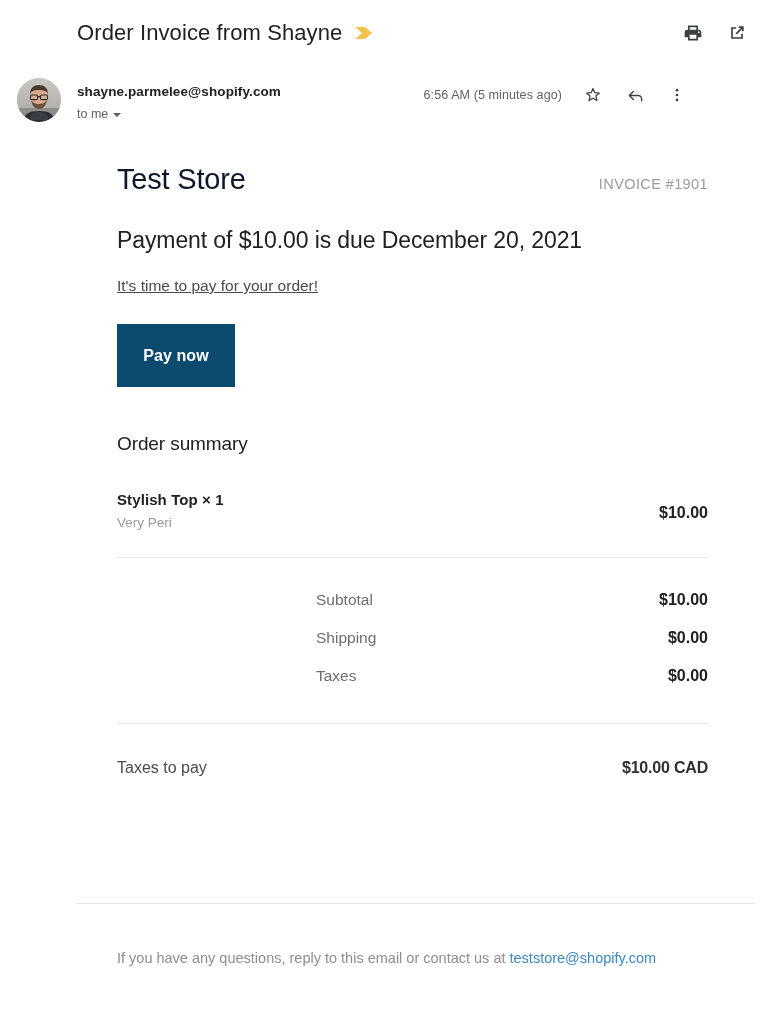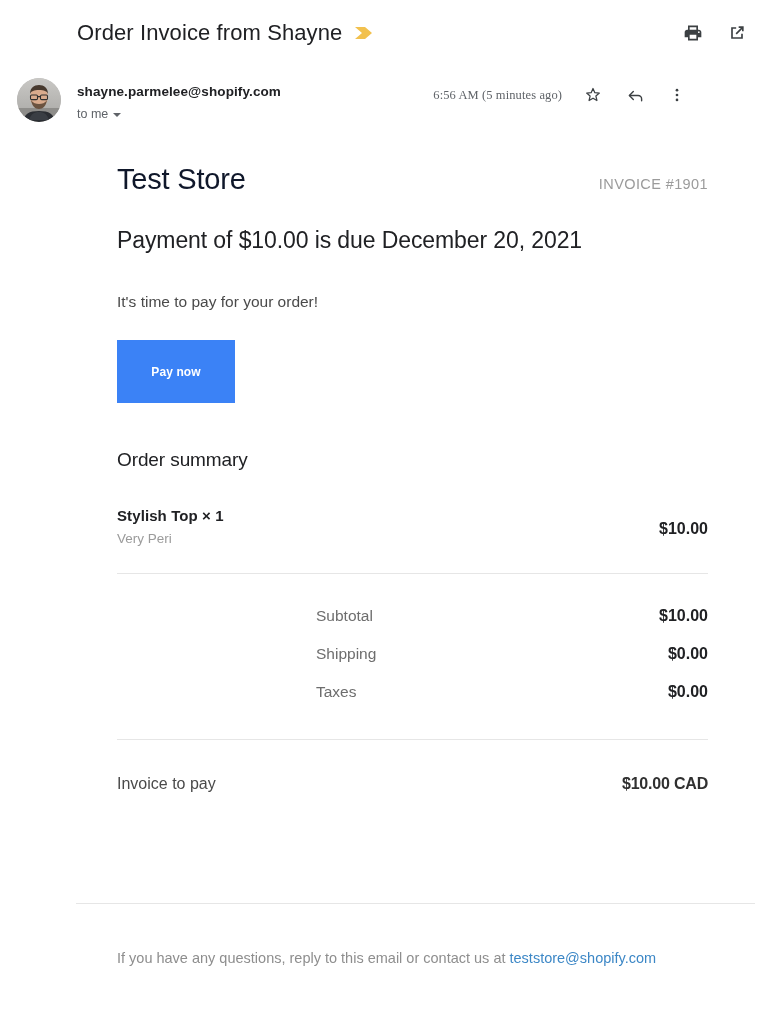--- a/index.html
+++ b/index.html
@@ -102,21 +102,20 @@
     border-right: 4px solid transparent;
     border-top: 4px solid #5f6368;
     margin-top: 2px;
   }
   .mail-meta {
     position: absolute;
     right: 22px; top: 12px;
     display: flex;
     align-items: center;
     gap: 20px;
-    font-family: Liberation Serif, serif;
   }
   .mail-time {
     font-size: 12.5px;
     color: #5f6368;
     white-space: nowrap;
     letter-spacing: 0.1px;
   }
 
   
   .invoice {
@@ -148,36 +147,37 @@
 
   .due-line {
     margin-top: 27px;
     font-size: 23px;
     font-weight: 400;
     color: #202124;
     letter-spacing: -0.1px;
     line-height: 30px;
   }
   .cta-sub {
-    margin-top: 36px;
+    margin-top: 20px;
     font-size: 15.5px;
     color: #4a4a4a;
     line-height: 22px;
+    text-decoration: underline;
   }
 
   .pay-btn {
     margin-top: 27px;
     display: inline-flex;
     align-items: center;
     justify-content: center;
     width: 118px;
     height: 63px;
-    background: #3b82f6;
+    background: #0c4a6e;
     color: #ffffff;
-    font-size: 12px;
+    font-size: 16px;
     font-weight: bold;
     letter-spacing: 0.1px;
     border: none;
     cursor: pointer;
     font-family: "Liberation Sans", sans-serif;
   }
 
   .order-summary-title {
     margin-top: 44px;
     font-size: 19px;
@@ -423,21 +423,21 @@
         </div>
         <div class="total-row">
           <div class="total-label">Taxes</div>
           <div class="total-value">$0.00</div>
         </div>
       </div>
 
       <div class="grand-total-wrap">
         <div class="divider-light"></div>
         <div class="grand-total">
-          <div class="gt-label">Invoice to pay</div>
+          <div class="gt-label">Taxes to pay</div>
           <div class="gt-value">$10.00 CAD</div>
         </div>
       </div>
 
     </div>
   </div>
 
   <div class="footer-wrap">
     <div class="footer-divider"></div>
     <div class="footer-text">

